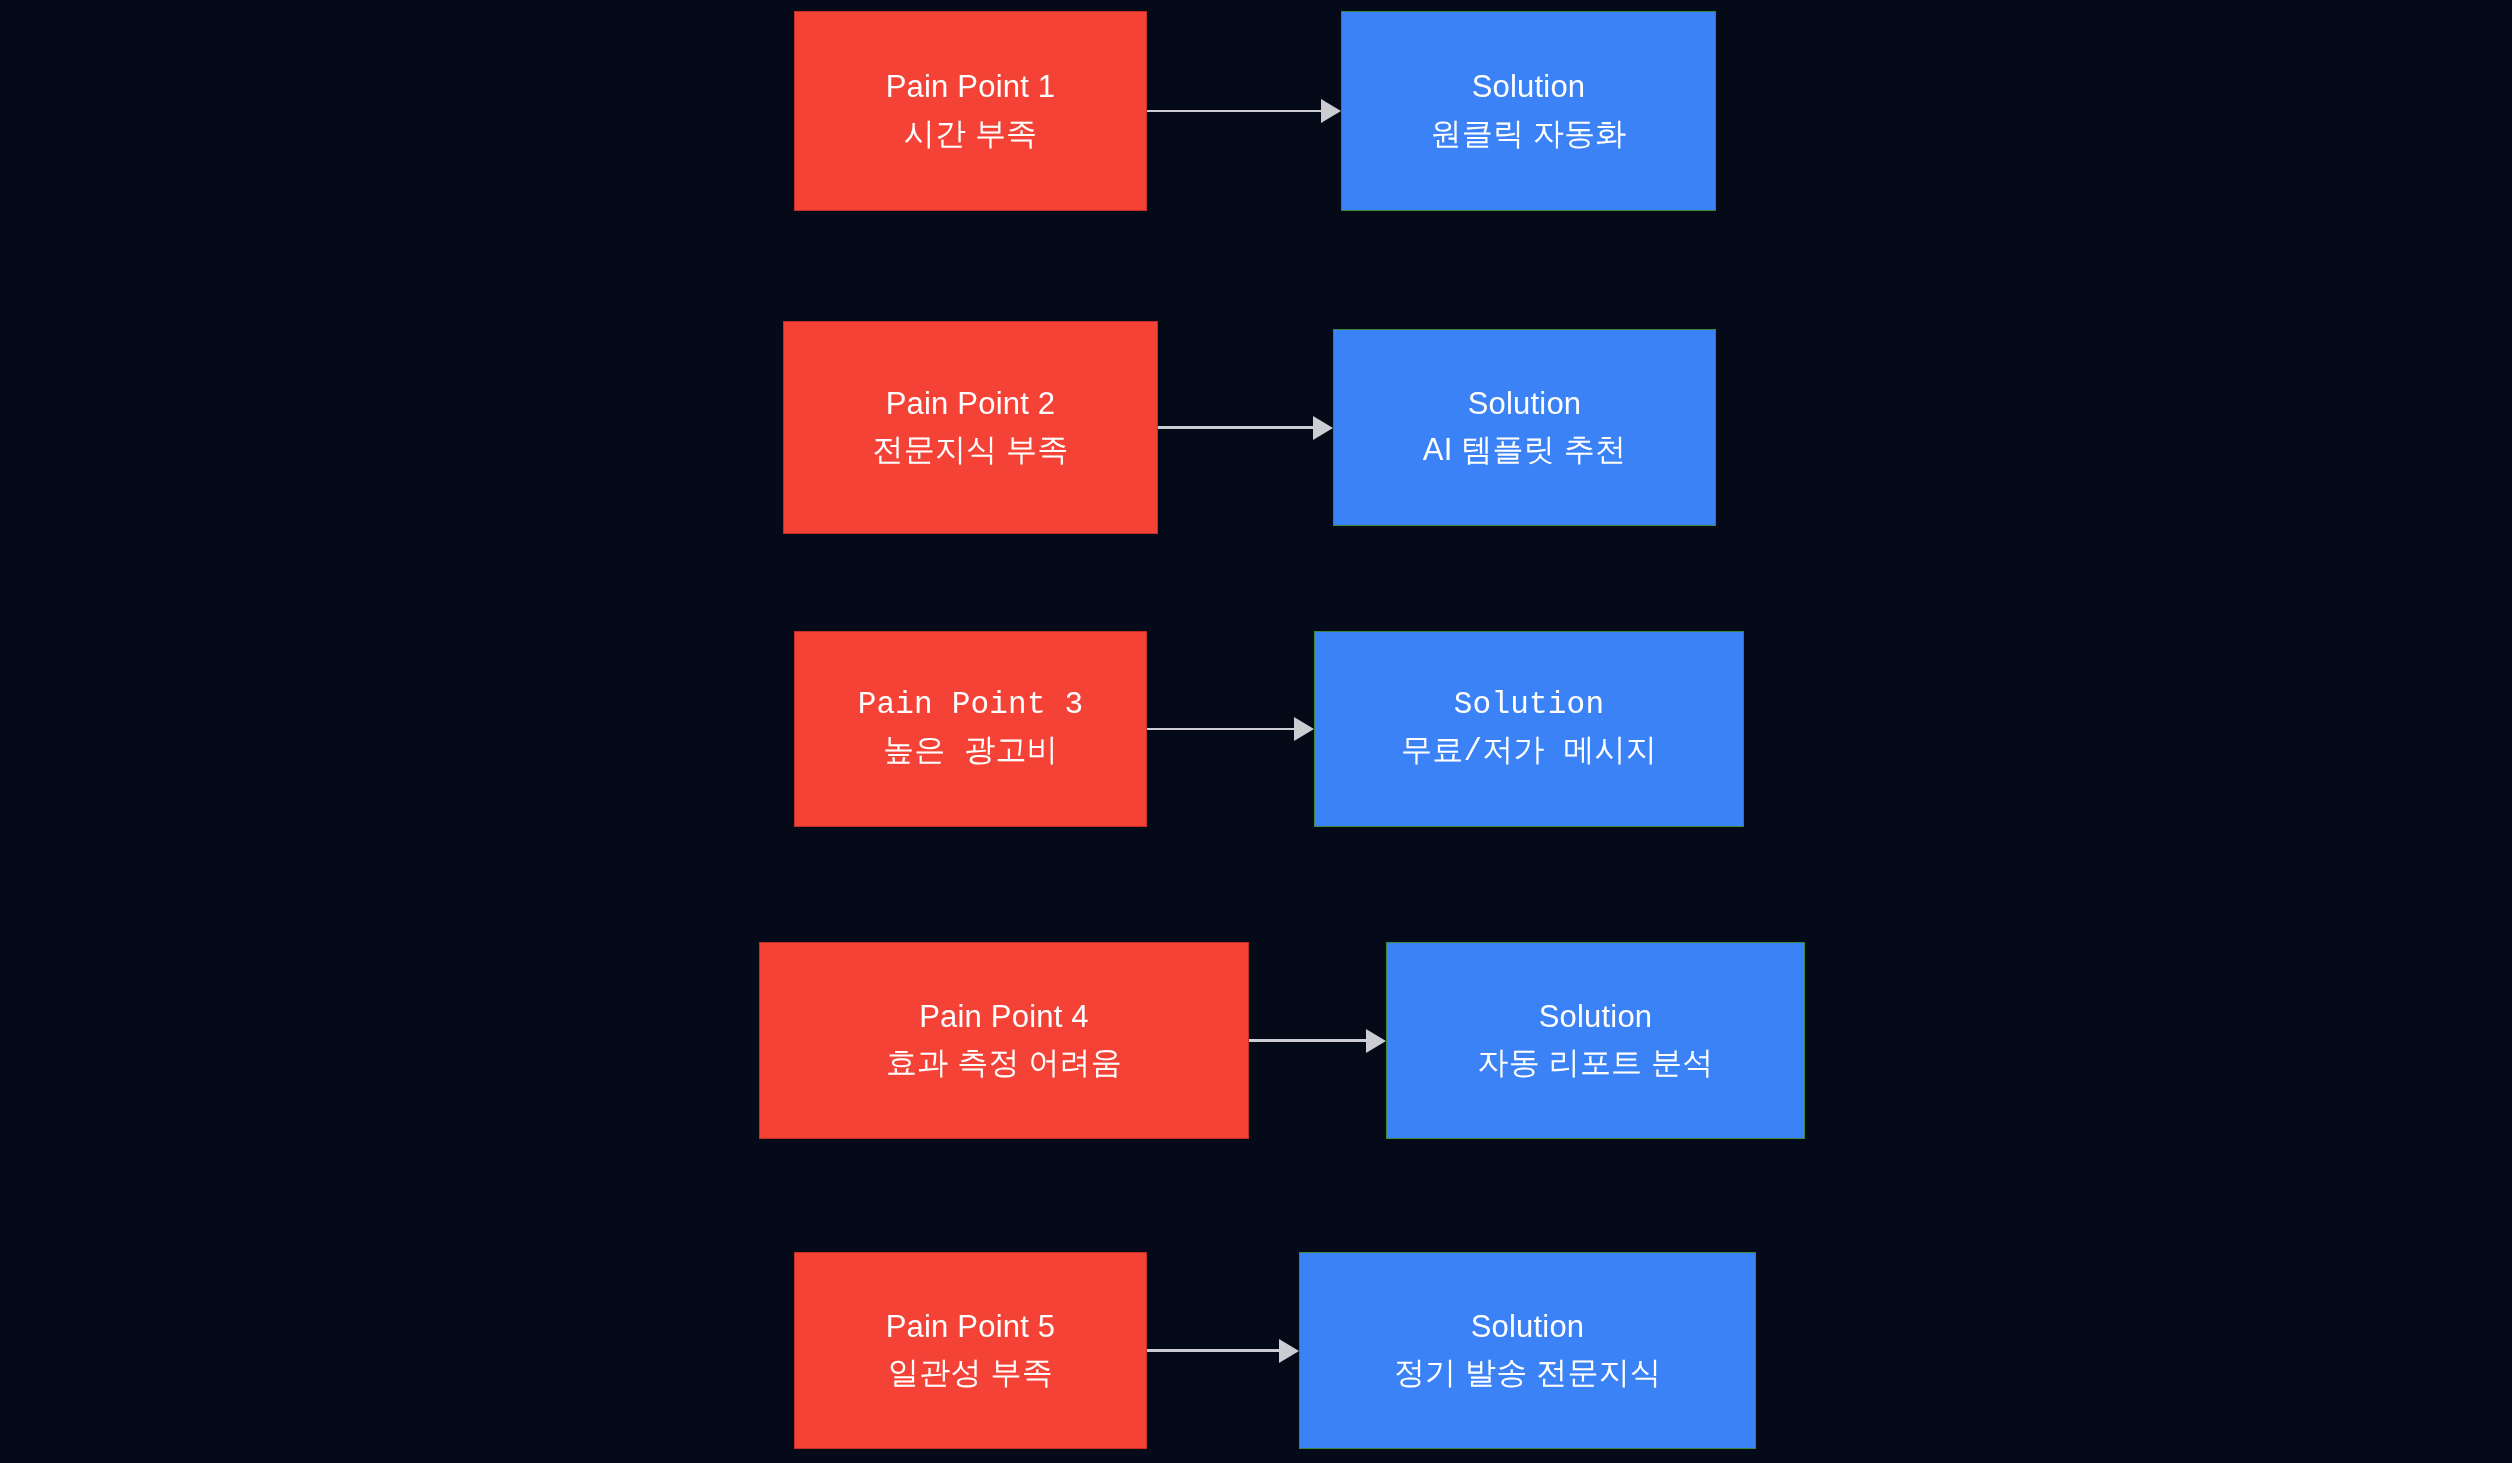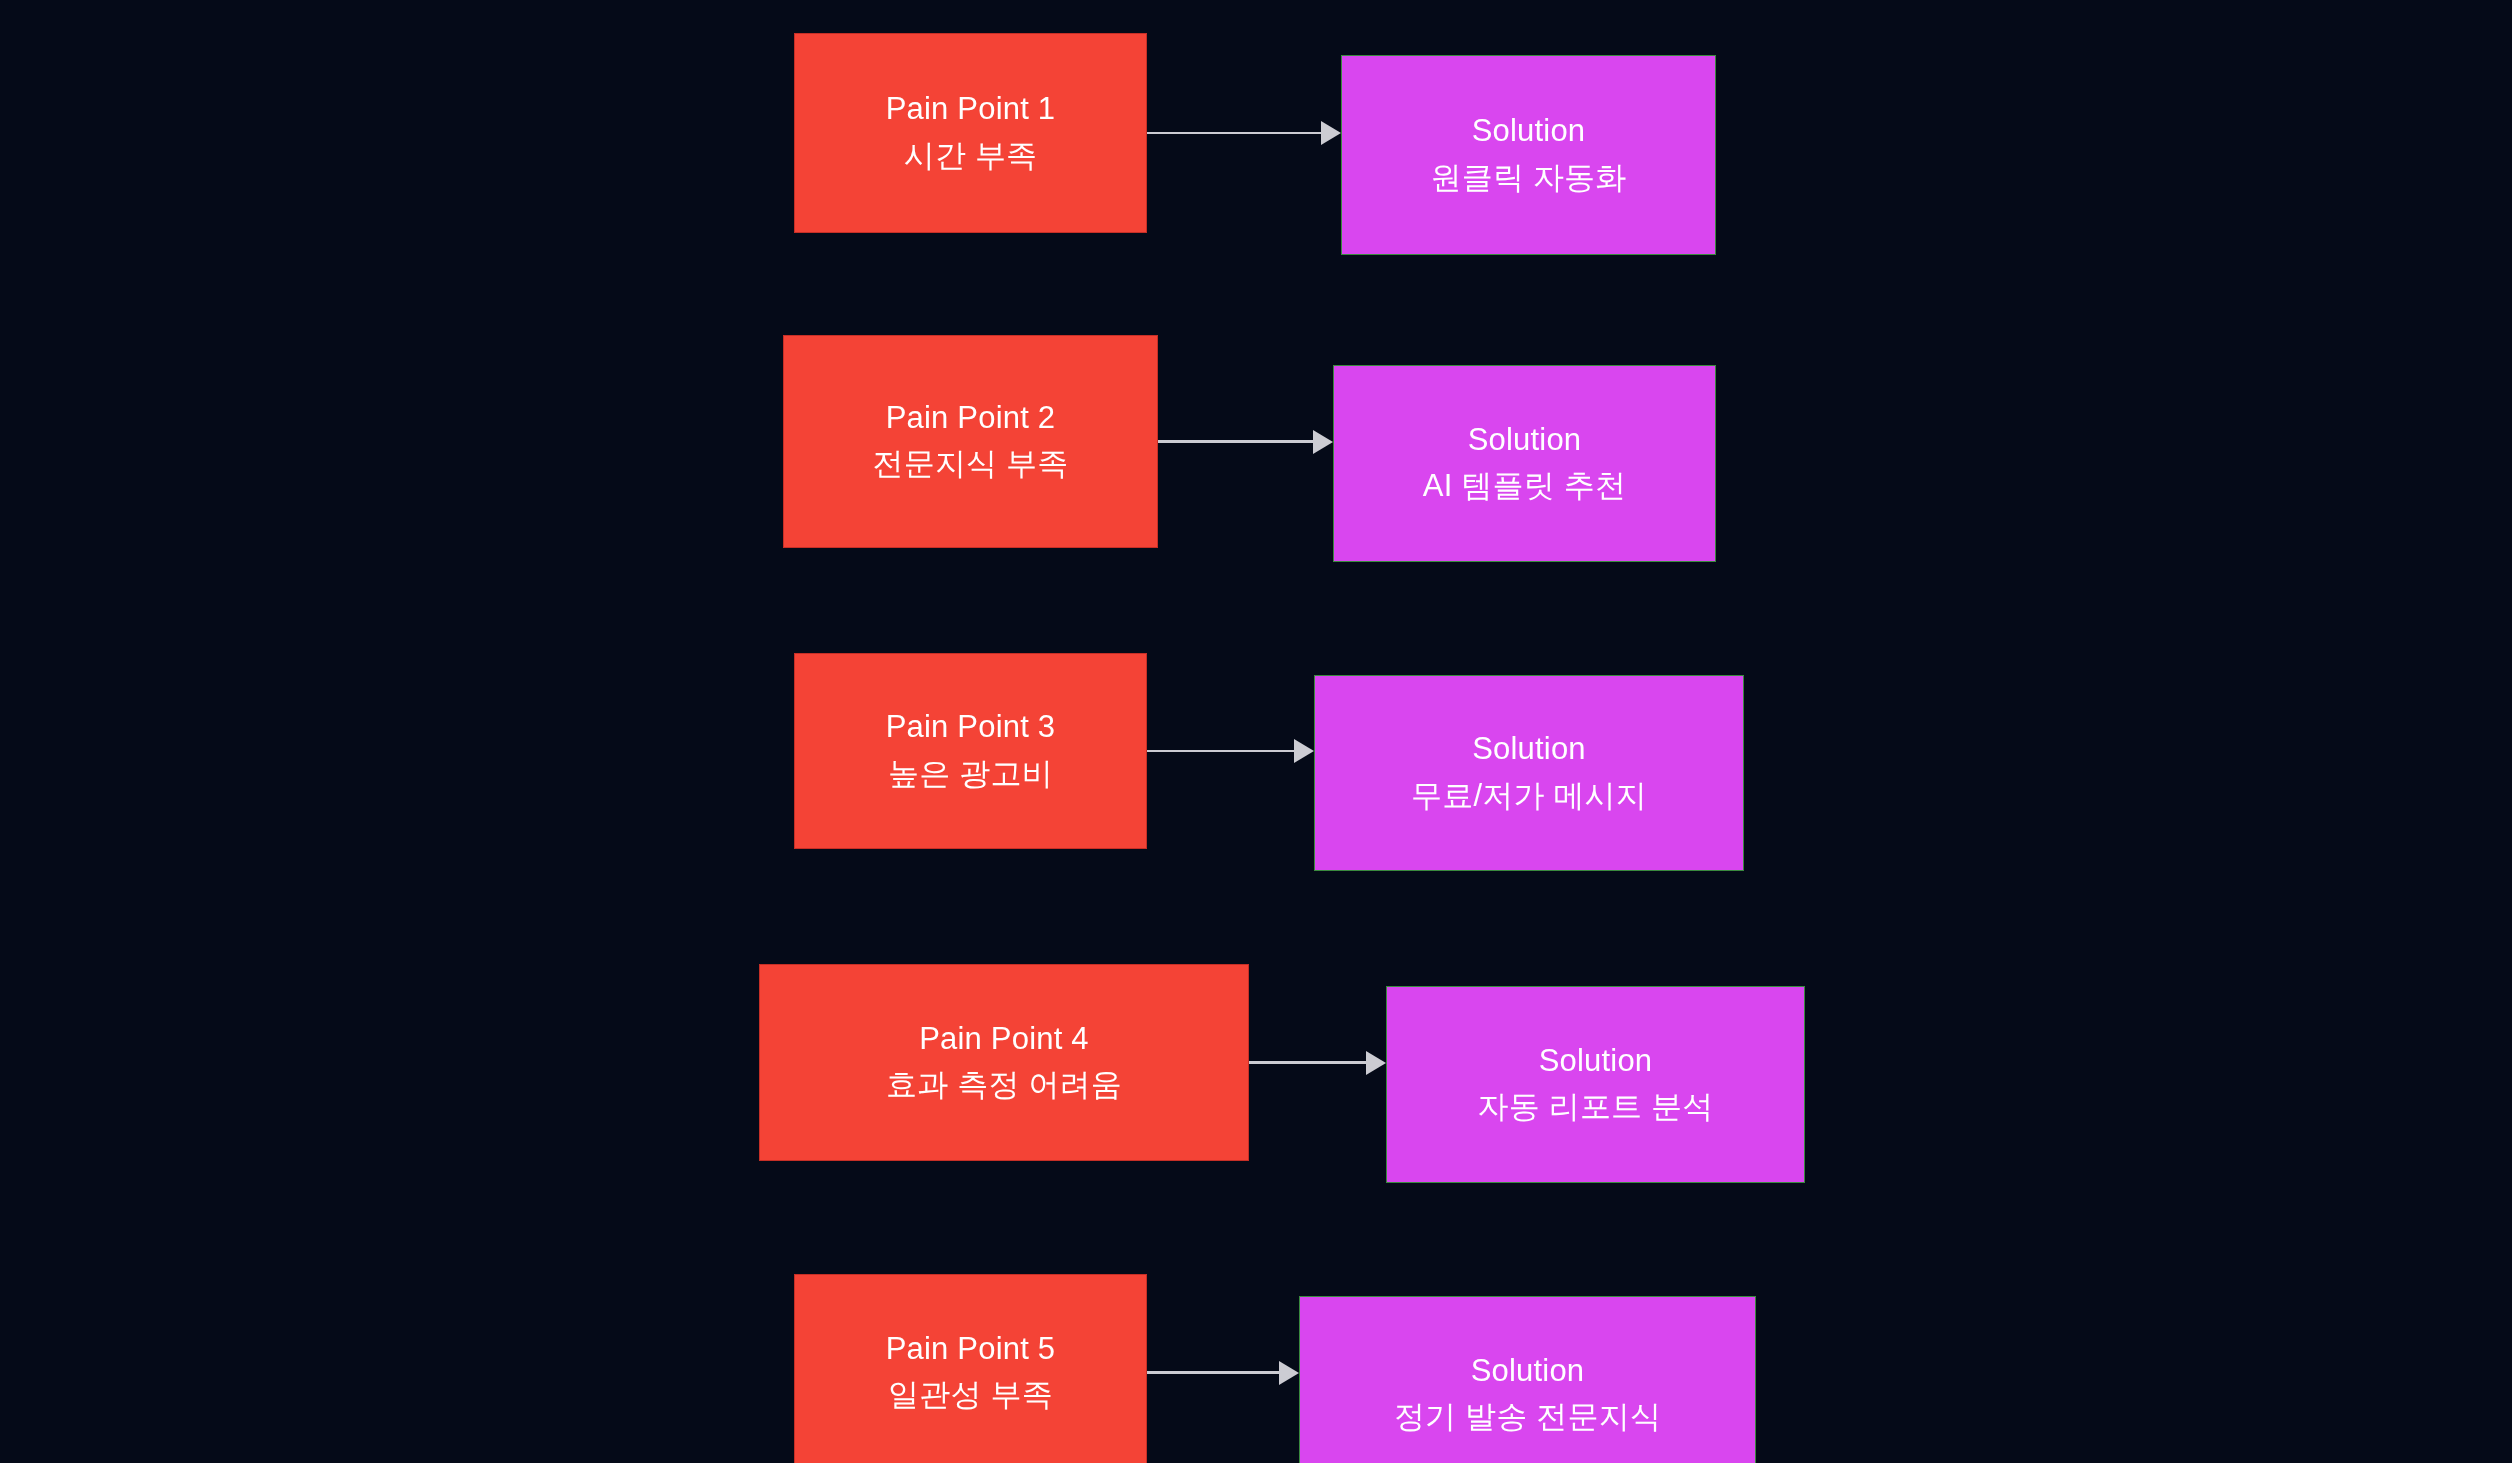--- a/index.html
+++ b/index.html
@@ -39,23 +39,22 @@
     font-size: 31px;
     letter-spacing: 0.2px;
   }
 
   .node-pain {
     background: #f44336;
     border: 1.8px solid #c62f26;
   }
 
   .node-solution {
-    background: #d946ef;
+    background: #3b82f6;
     border: 1.8px solid #3a8a3e;
-    margin-top: 44px;
   }
 
   .node-line {
     display: block;
     white-space: nowrap;
   }
   .node-line-1 { margin-bottom: 5.5px; }
 
   .connector {
     position: relative;
@@ -106,21 +105,21 @@
     <div class="connector" style="width:175px;">
       <div class="connector-shaft"></div>
       <div class="connector-head"></div>
     </div>
     <div class="node node-solution" style="width:383px; height:197px;">
       <span class="node-line node-line-1">Solution</span>
       <span class="node-line">AI 템플릿 추천</span>
     </div>
   </div>
 
-  <div class="flow-row" style="left:794px; top:631px;">
+  <div class="flow-row" style="left:794px; top:631px;font-family:Liberation Mono, monospace;">
     <div class="node node-pain" style="width:353px; height:196px;">
       <span class="node-line node-line-1">Pain Point 3</span>
       <span class="node-line">높은 광고비</span>
     </div>
     <div class="connector" style="width:167px;">
       <div class="connector-shaft"></div>
       <div class="connector-head"></div>
     </div>
     <div class="node node-solution" style="width:430px; height:196px;">
       <span class="node-line node-line-1">Solution</span>

